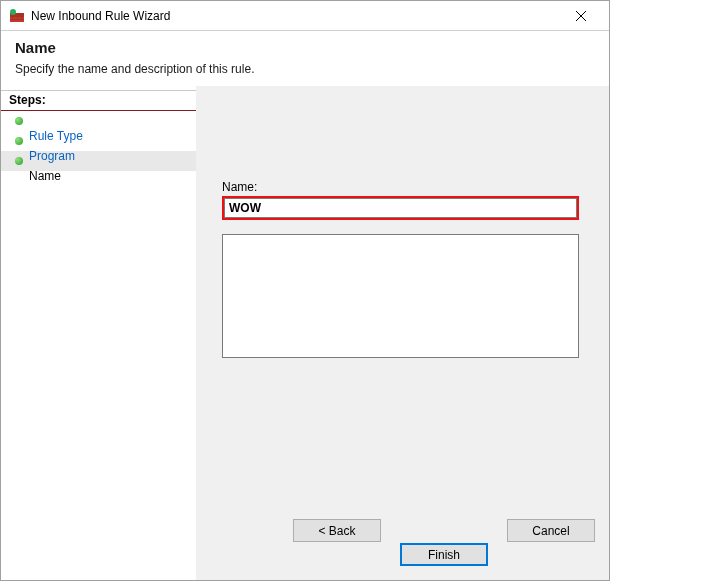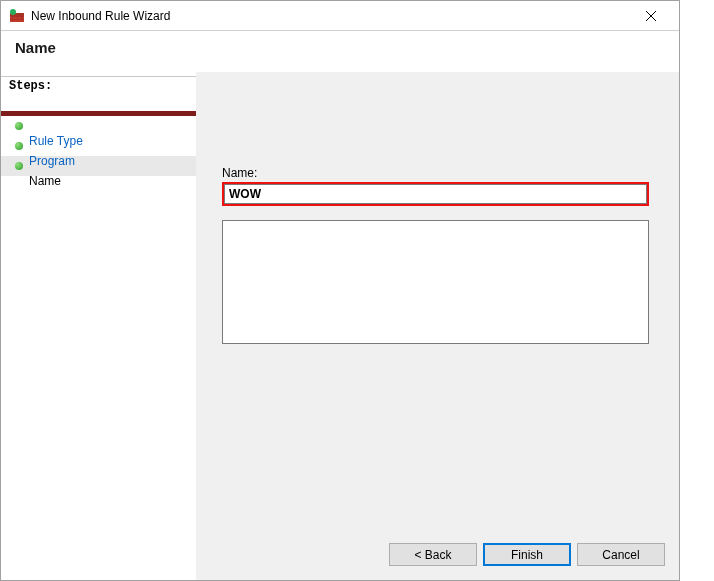--- a/index.html
+++ b/index.html
@@ -4,21 +4,21 @@
 <style>
   * { box-sizing: border-box; }
   body {
     margin: 0;
     font-family: "Segoe UI", Tahoma, sans-serif;
     font-size: 12px;
     background: #fff;
     color: #000;
   }
   .window {
-    width: 680px;
+    width: 610px;
     height: 581px;
     border: 1px solid #a0a0a0;
     background: #fff;
     display: flex;
     flex-direction: column;
   }
   .titlebar {
     height: 30px;
     display: flex;
     align-items: center;
@@ -57,25 +57,24 @@
     min-height: 0;
   }
   .sidebar {
     width: 195px;
     background: #fff;
     border-right: none;
     padding: 4px 0 0 0;
   }
   .sidebar .steps-hdr {
     font-weight: bold;
-    padding: 2px 8px 18px 8px;
+    padding: 2px 8px 3px 8px;
     border-top: 1px solid #c8c8c8;
-    border-bottom: 5px solid #7f1d1d;
-    background: #fff;
-    font-family: Liberation Mono, monospace;
+    border-bottom: 1px solid #7f1d1d;
+    background: #fff;
   }
   .step {
     display: flex;
     align-items: center;
     gap: 6px;
     padding: 3px 8px 3px 14px;
     height: 20px;
   }
   .step.active {
     background: #e8e8e8;
@@ -132,36 +131,37 @@
     padding: 2px 4px;
     font-family: inherit;
     font-size: 12px;
     resize: none;
     background: #fff;
     outline: none;
   }
   .button-row {
     display: flex;
     justify-content: flex-end;
-    gap: 6px;
+    gap: 19px;
     padding: 10px 14px 14px 0;
   }
   .btn {
     width: 88px;
     height: 23px;
     border: 1px solid #adadad;
     background: #e1e1e1;
     font-family: inherit;
     font-size: 12px;
     cursor: pointer;
     padding: 0;
   }
   .btn.default {
     border: 2px solid #0078d7;
     background: #e1e1e1;
+    margin-top: 24px;
   }
 </style>
 </head>
 <body>
 
 <div class="window">
 
   <div class="titlebar">
     <span class="icon">
       <svg viewBox="0 0 16 16">
@@ -181,20 +181,21 @@
     <div class="close">
       <svg viewBox="0 0 10 10">
         <line x1="0" y1="0" x2="10" y2="10" stroke="#000" stroke-width="1"></line>
         <line x1="10" y1="0" x2="0" y2="10" stroke="#000" stroke-width="1"></line>
       </svg>
     </div>
   </div>
 
   <div class="header">
     <h1>Name</h1>
+    <div class="subtitle">Specify the name and description of this rule.</div>
   </div>
 
   <div class="body">
 
     <div class="sidebar">
       <div class="steps-hdr">Steps:</div>
 
       <div class="step">
         <span class="dot"></span>
         <span class="lbl">Rule Type</span>

